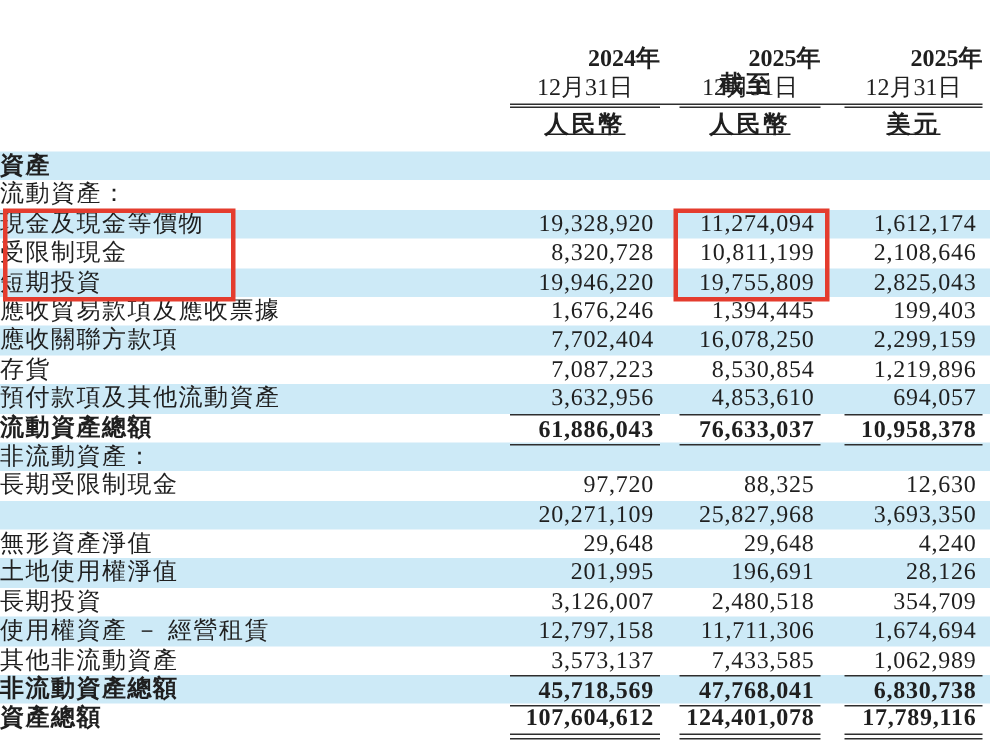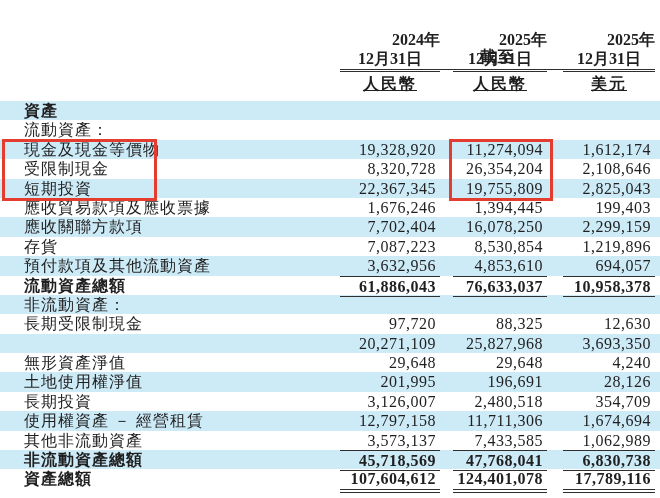--- a/index.html
+++ b/index.html
@@ -11,34 +11,34 @@
   html,body{margin:0;padding:0;}
   body{
     width:660px;height:498px;background:#ffffff;
     font-family:"Liberation Serif","DejaVu Serif",serif;
     color:var(--text);
   }
   .page{position:relative;width:660px;height:498px;overflow:hidden;background:#fff;}
 
   
   .grid{display:grid;grid-template-columns:340px 100px 13px 94px 16px 92px 5px;}
-  .lbl{grid-column:1;padding-left:24px;letter-spacing:1px;white-space:nowrap;overflow:hidden;}
+  .lbl{grid-column:1;padding-left:0;letter-spacing:1px;white-space:nowrap;overflow:hidden;}
   .c1{grid-column:2;}
   .c2{grid-column:4;}
   .c3{grid-column:6;}
   .num{text-align:right;padding-right:4px;letter-spacing:.5px;white-space:nowrap;}
 
   
   .hdr-caption-row{height:28px;}
   .hdr-caption{grid-column:2 / 7;text-align:center;font-weight:bold;line-height:24px;
     border-bottom:1px solid var(--rule);letter-spacing:2px;margin-top:45px;}
   .hdr-year-row{height:21px;}
   .hdr-year-row .cell{text-align:right;font-weight:bold;line-height:23px;}
   .hdr-date-row{height:23px;}
-  .hdr-date-row .cell{text-align:center;font-weight:bold;line-height:20px;border-bottom:1px solid var(--rule);}
+  .hdr-date-row .cell{text-align:center;font-weight:normal;line-height:20px;border-bottom:1px solid var(--rule);}
   .hdr-cur-row{height:24px;margin-bottom:5px;text-decoration:underline;}
   .hdr-cur-row .cell{text-align:center;font-weight:bold;line-height:24px;letter-spacing:2px;}
 
   
   .row{height:19.4px;line-height:19.4px;font-size:16px;}
   .row.shade{background:var(--stripe);}
   .row.section .lbl{font-weight:bold;}
   .row.total .lbl, .row.grandtotal .lbl{font-weight:bold;}
   .row.total .num, .row.grandtotal .num{font-weight:bold;}
   .row.total .num{border-top:1px solid var(--rule);border-bottom:1px solid var(--rule);}
@@ -93,26 +93,26 @@
   </div>
       <div class="grid row item shade">
     <div class="cell lbl">現金及現金等價物</div>
     <div class="cell c1 num">19,328,920</div>
     <div class="cell c2 num">11,274,094</div>
     <div class="cell c3 num">1,612,174</div>
   </div>
       <div class="grid row item">
     <div class="cell lbl">受限制現金</div>
     <div class="cell c1 num">8,320,728</div>
-    <div class="cell c2 num">26,354,204</div>
+    <div class="cell c2 num">10,811,199</div>
     <div class="cell c3 num">2,108,646</div>
   </div>
       <div class="grid row item shade">
     <div class="cell lbl">短期投資</div>
-    <div class="cell c1 num">22,367,345</div>
+    <div class="cell c1 num">19,946,220</div>
     <div class="cell c2 num">19,755,809</div>
     <div class="cell c3 num">2,825,043</div>
   </div>
       <div class="grid row item">
     <div class="cell lbl">應收貿易款項及應收票據</div>
     <div class="cell c1 num">1,676,246</div>
     <div class="cell c2 num">1,394,445</div>
     <div class="cell c3 num">199,403</div>
   </div>
       <div class="grid row item shade">

